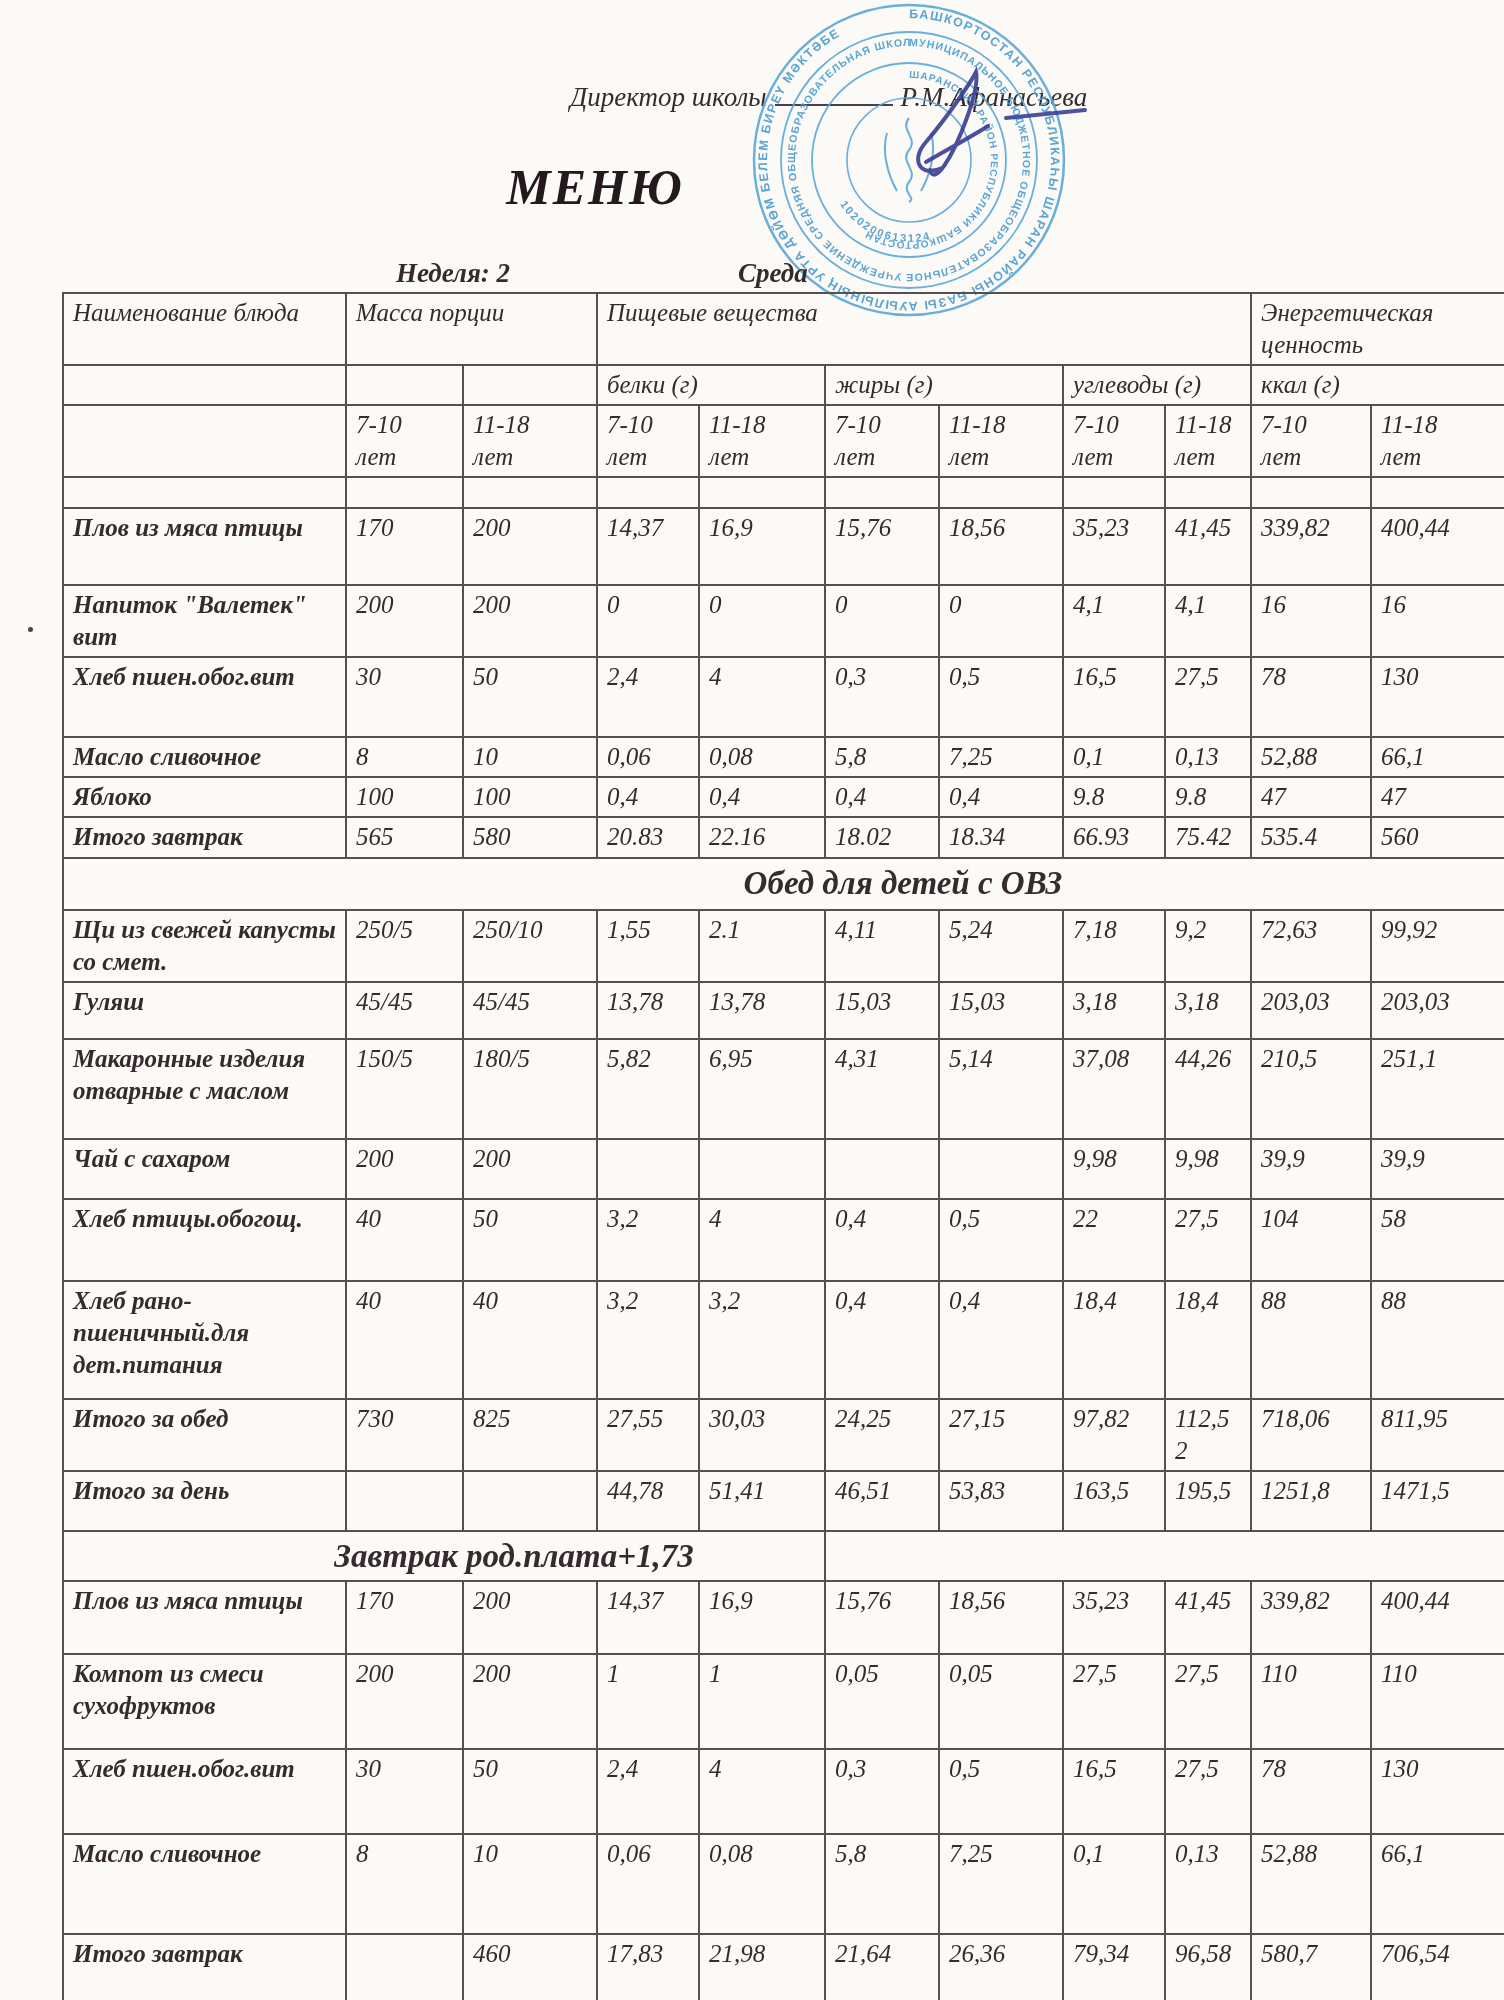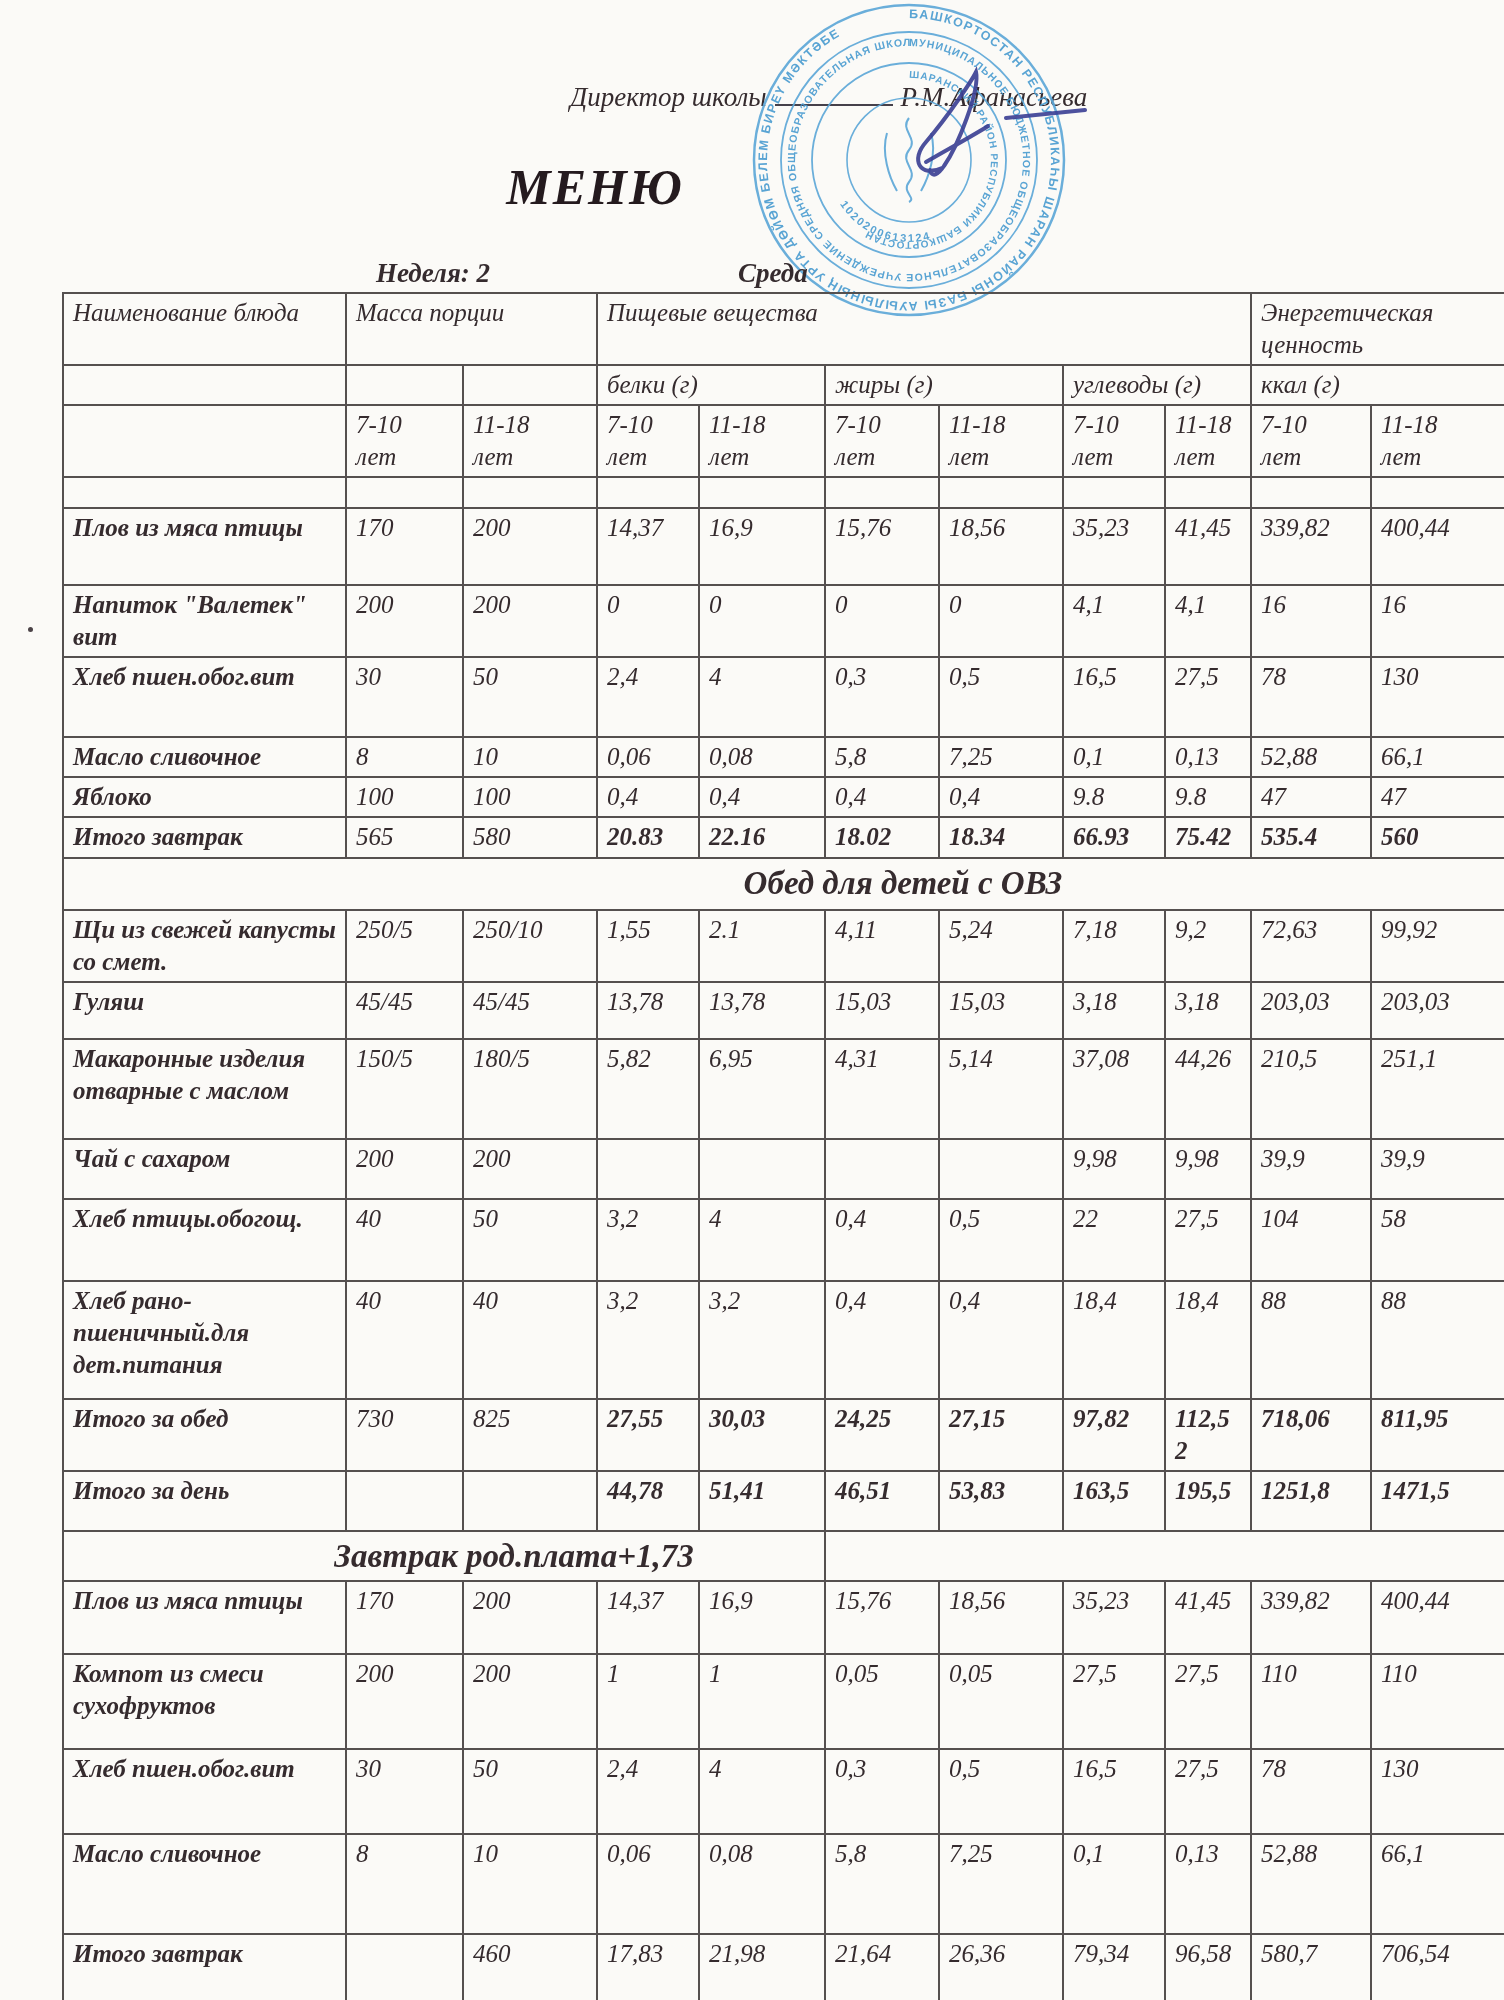--- a/index.html
+++ b/index.html
@@ -6,21 +6,21 @@
   body{
     position:relative;width:1504px;height:2000px;overflow:hidden;
     background:#fbfaf7;color:#352b2e;
     font-family:"Liberation Serif", serif;
   }
   
   .approval{position:absolute;left:570px;top:80px;font-style:italic;font-size:27px;line-height:34px;white-space:nowrap}
   .sig-underline{display:inline-block;width:118px;border-bottom:2px solid #45404a;height:20px;margin:0 8px}
   .page-title{position:absolute;left:430px;top:158px;width:330px;text-align:center;
     font-size:50px;font-weight:bold;font-style:italic;letter-spacing:2px;color:#241a1e}
-  .week-label{position:absolute;left:376px;top:258px;font-size:27px;font-weight:bold;font-style:italic}
+  .week-label{position:absolute;left:396px;top:258px;font-size:27px;font-weight:bold;font-style:italic}
   .day-label{position:absolute;left:738px;top:258px;font-size:27px;font-weight:bold;font-style:italic}
   .margin-dot{position:absolute;left:28px;top:627px;width:5px;height:5px;border-radius:50%;background:#4b4347}
   
   .stamp{position:absolute;left:727px;top:-22px;pointer-events:none;opacity:.92}
   .stamp circle{fill:none;stroke:#5ea8d8}
   .stamp text{fill:#4c9dd1;font-family:"Liberation Sans",sans-serif;font-weight:bold}
   .signature{position:absolute;left:880px;top:50px;pointer-events:none}
   
   table.menu{border-collapse:collapse;table-layout:fixed;position:absolute;left:62px;top:292px;width:1560px;background:transparent}
   table.menu td{border:2px solid #55504f;padding:3px 9px;vertical-align:top;
@@ -28,21 +28,21 @@
   td.hdr{font-weight:normal}
   td.c-center{text-align:center}
   .energy-wrap{display:block;width:245px}
   .age span{display:block;width:76px}
   td.narrow{word-break:break-all}
   tr.section-row td{border-left:2px solid #55504f}
   .section-title{display:block;text-align:center;font-weight:bold;font-style:italic;font-size:33px}
   .section-title.obed{padding-left:120px}
   .section-title.zavtrak{padding-left:140px}
   td.lbl{font-weight:bold}
-  td.bold-val{font-weight:bold;font-style:normal}
+  td.bold-val{font-weight:normal;font-style:normal}
 </style>
 </head>
 <body>
 
 <div class="approval">
   <div><span>Директор школы</span><span class="sig-underline"></span><span>Р.М.Афанасьева</span></div>
 </div>
 
 <svg class="stamp" width="364" height="364" viewBox="0 0 364 364">
   <defs>

